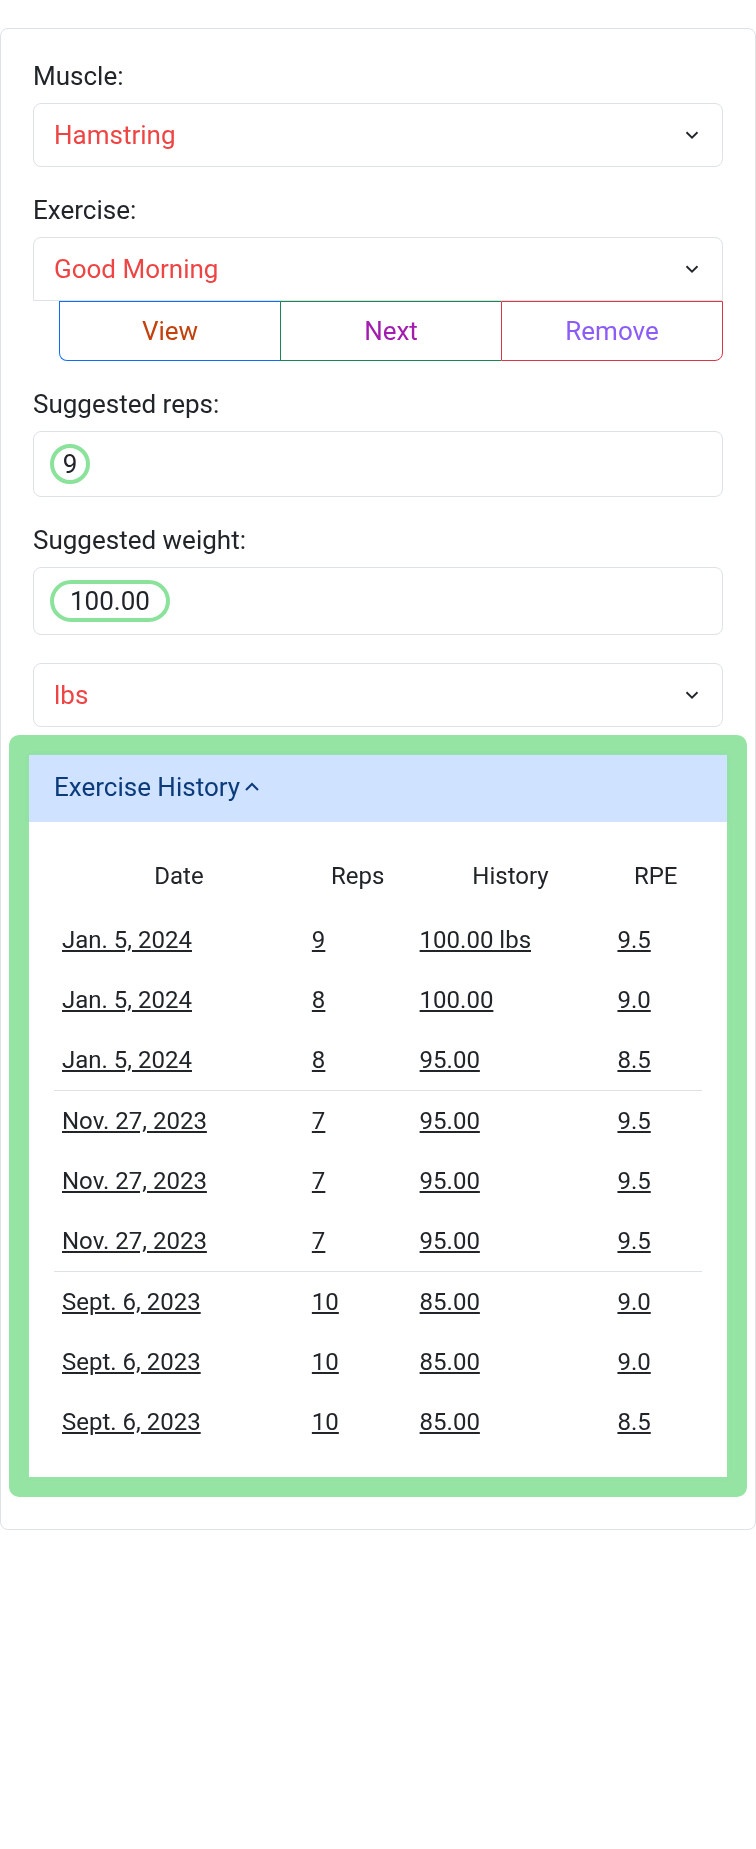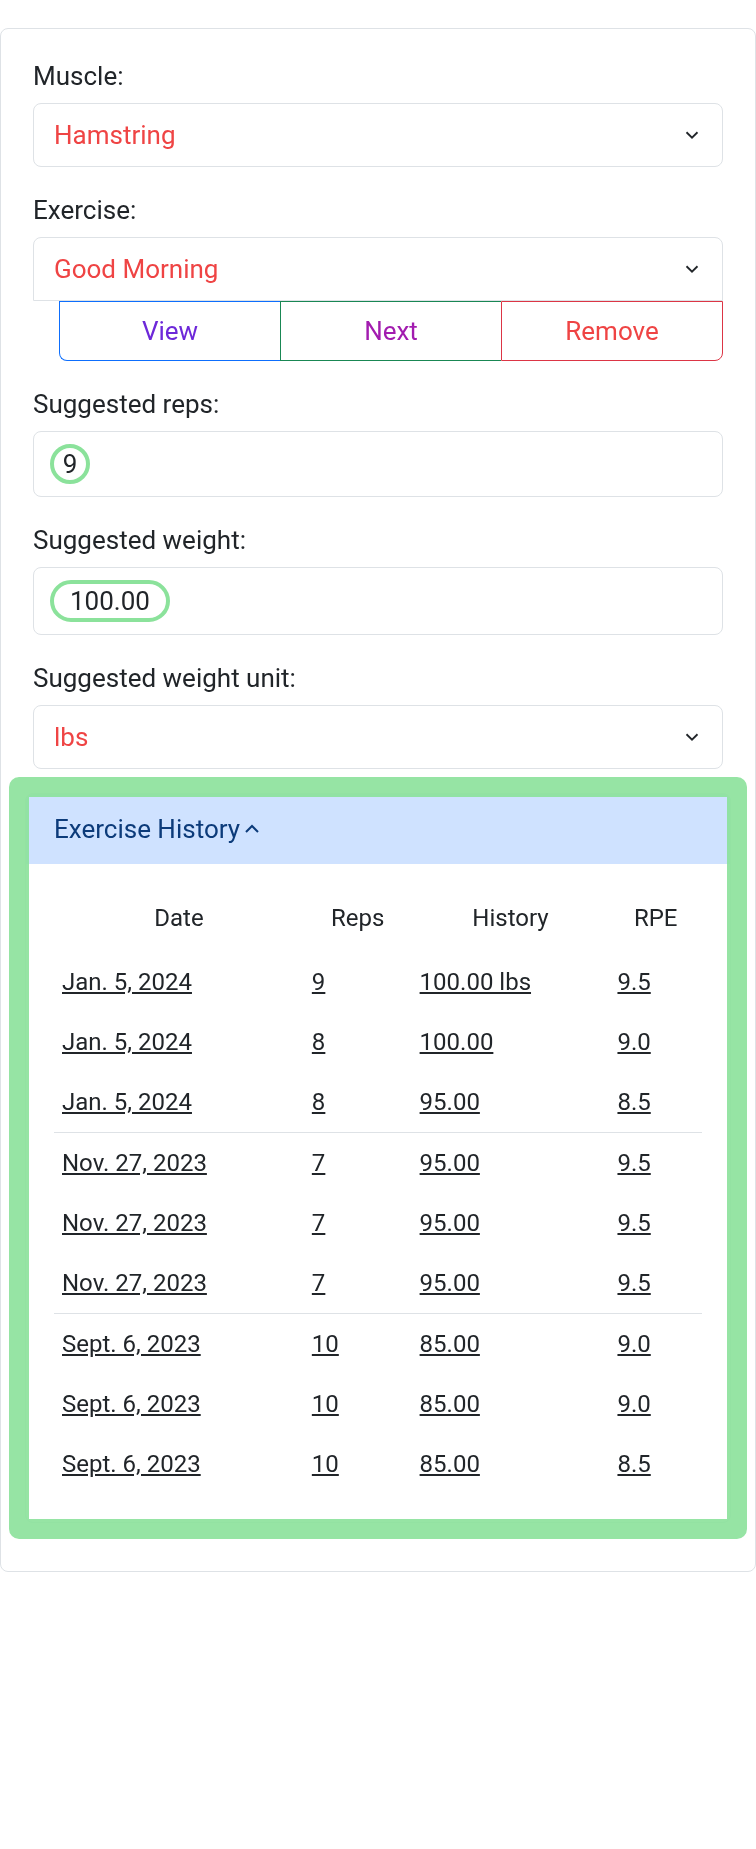--- a/index.html
+++ b/index.html
@@ -53,33 +53,33 @@
   }
   .btn {
     flex: 1 1 0;
     text-align: center;
     font-size: 26px;
     padding: 14px 0;
     background: #fff;
     cursor: pointer;
   }
   .btn-view {
-    color: #6d28d9;
+    color: #c2410c;
     border: 1px solid #0d6efd;
     border-right: none;
     border-radius: 0 0 0 8px;
     margin-left: 26px;
   }
   .btn-next {
     color: #a21caf;
     border: 1px solid #198754;
     border-right: none;
   }
   .btn-remove {
-    color: #ef4444;
+    color: #8b5cf6;
     border: 1px solid #dc3545;
     border-radius: 0 0 8px 0;
   }
   
   .joined-top {
     border-bottom-left-radius: 0;
     border-bottom-right-radius: 0;
   }
   .value-box {
     width: 100%;
@@ -214,21 +214,20 @@
   <div class="form-group">
     <label class="form-label">Suggested weight:</label>
     <div class="value-box">
       <span class="highlight-oval">
         <span>100.00</span>
       </span>
     </div>
   </div>
 
   <div class="form-group" style="margin-bottom:0">
-    <label class="form-label">Suggested weight unit:</label>
     <div class="select-wrap">
       <div class="form-select">
         <span>lbs</span>
       </div>
       <span class="chev">
         <svg width="22" height="22" viewBox="0 0 24 24" fill="none" stroke="#212529" stroke-width="2">
             <polyline points="6 9 12 15 18 9"></polyline>
           </svg>
       </span>
     </div>

